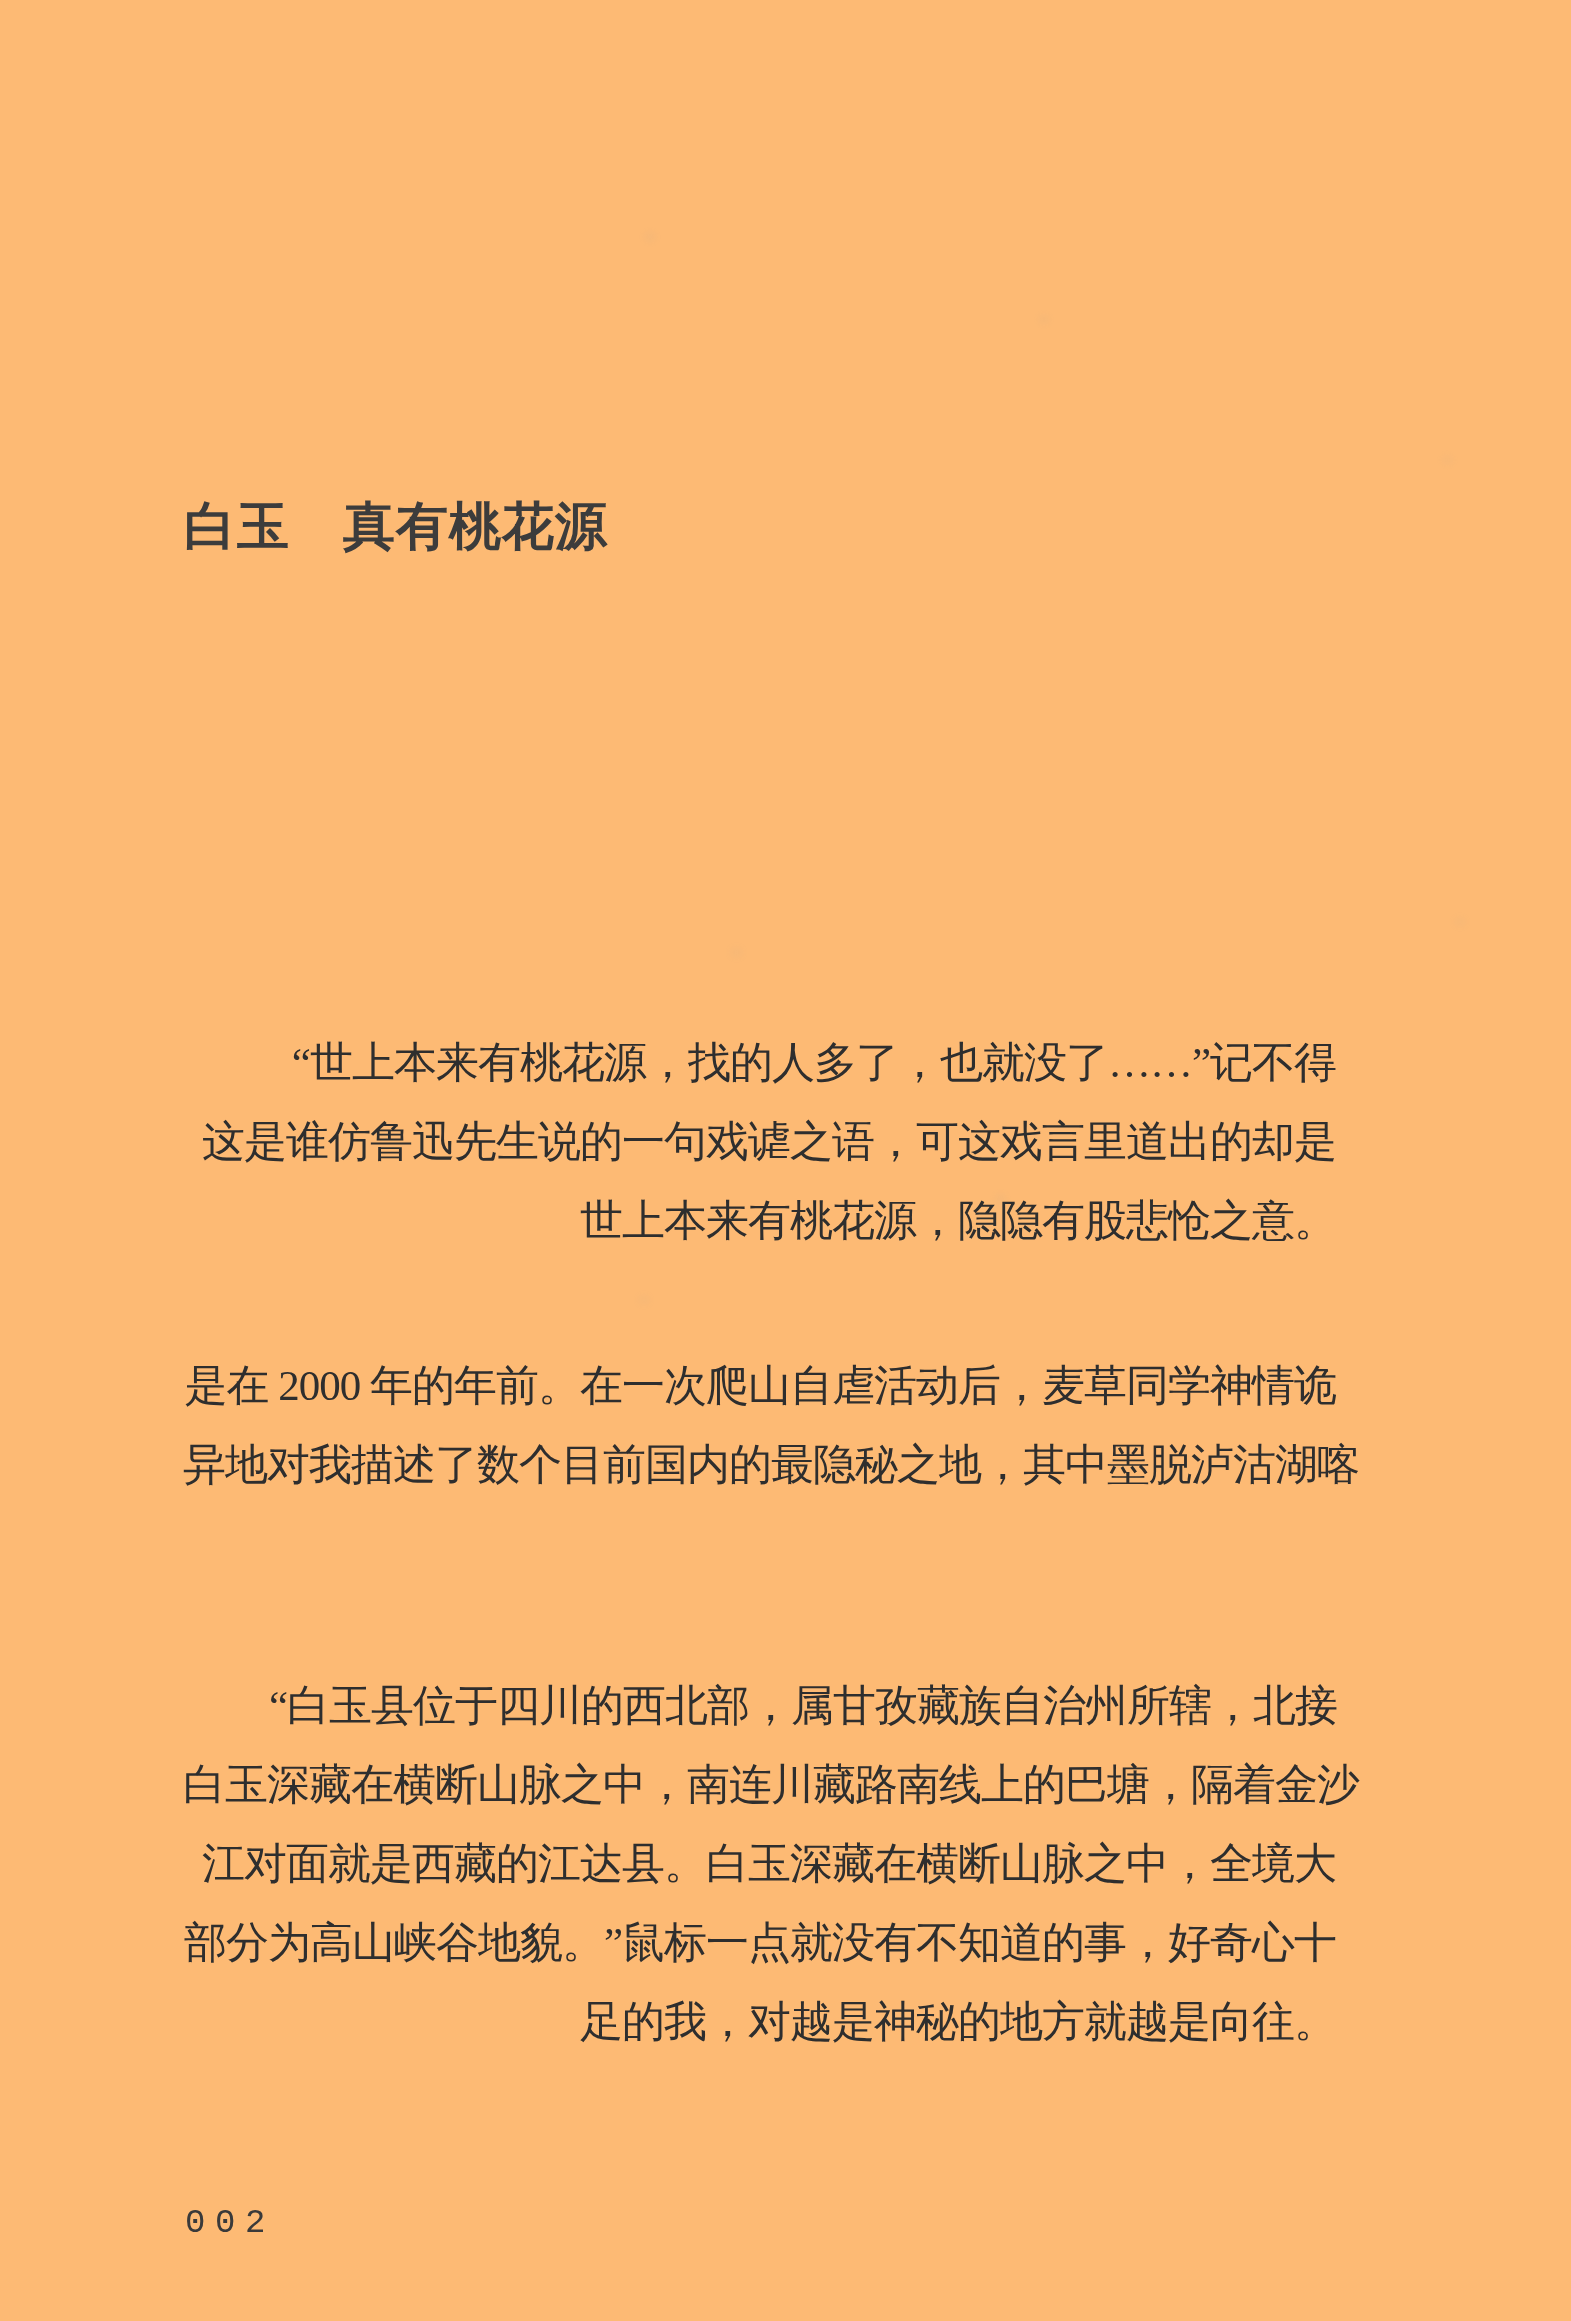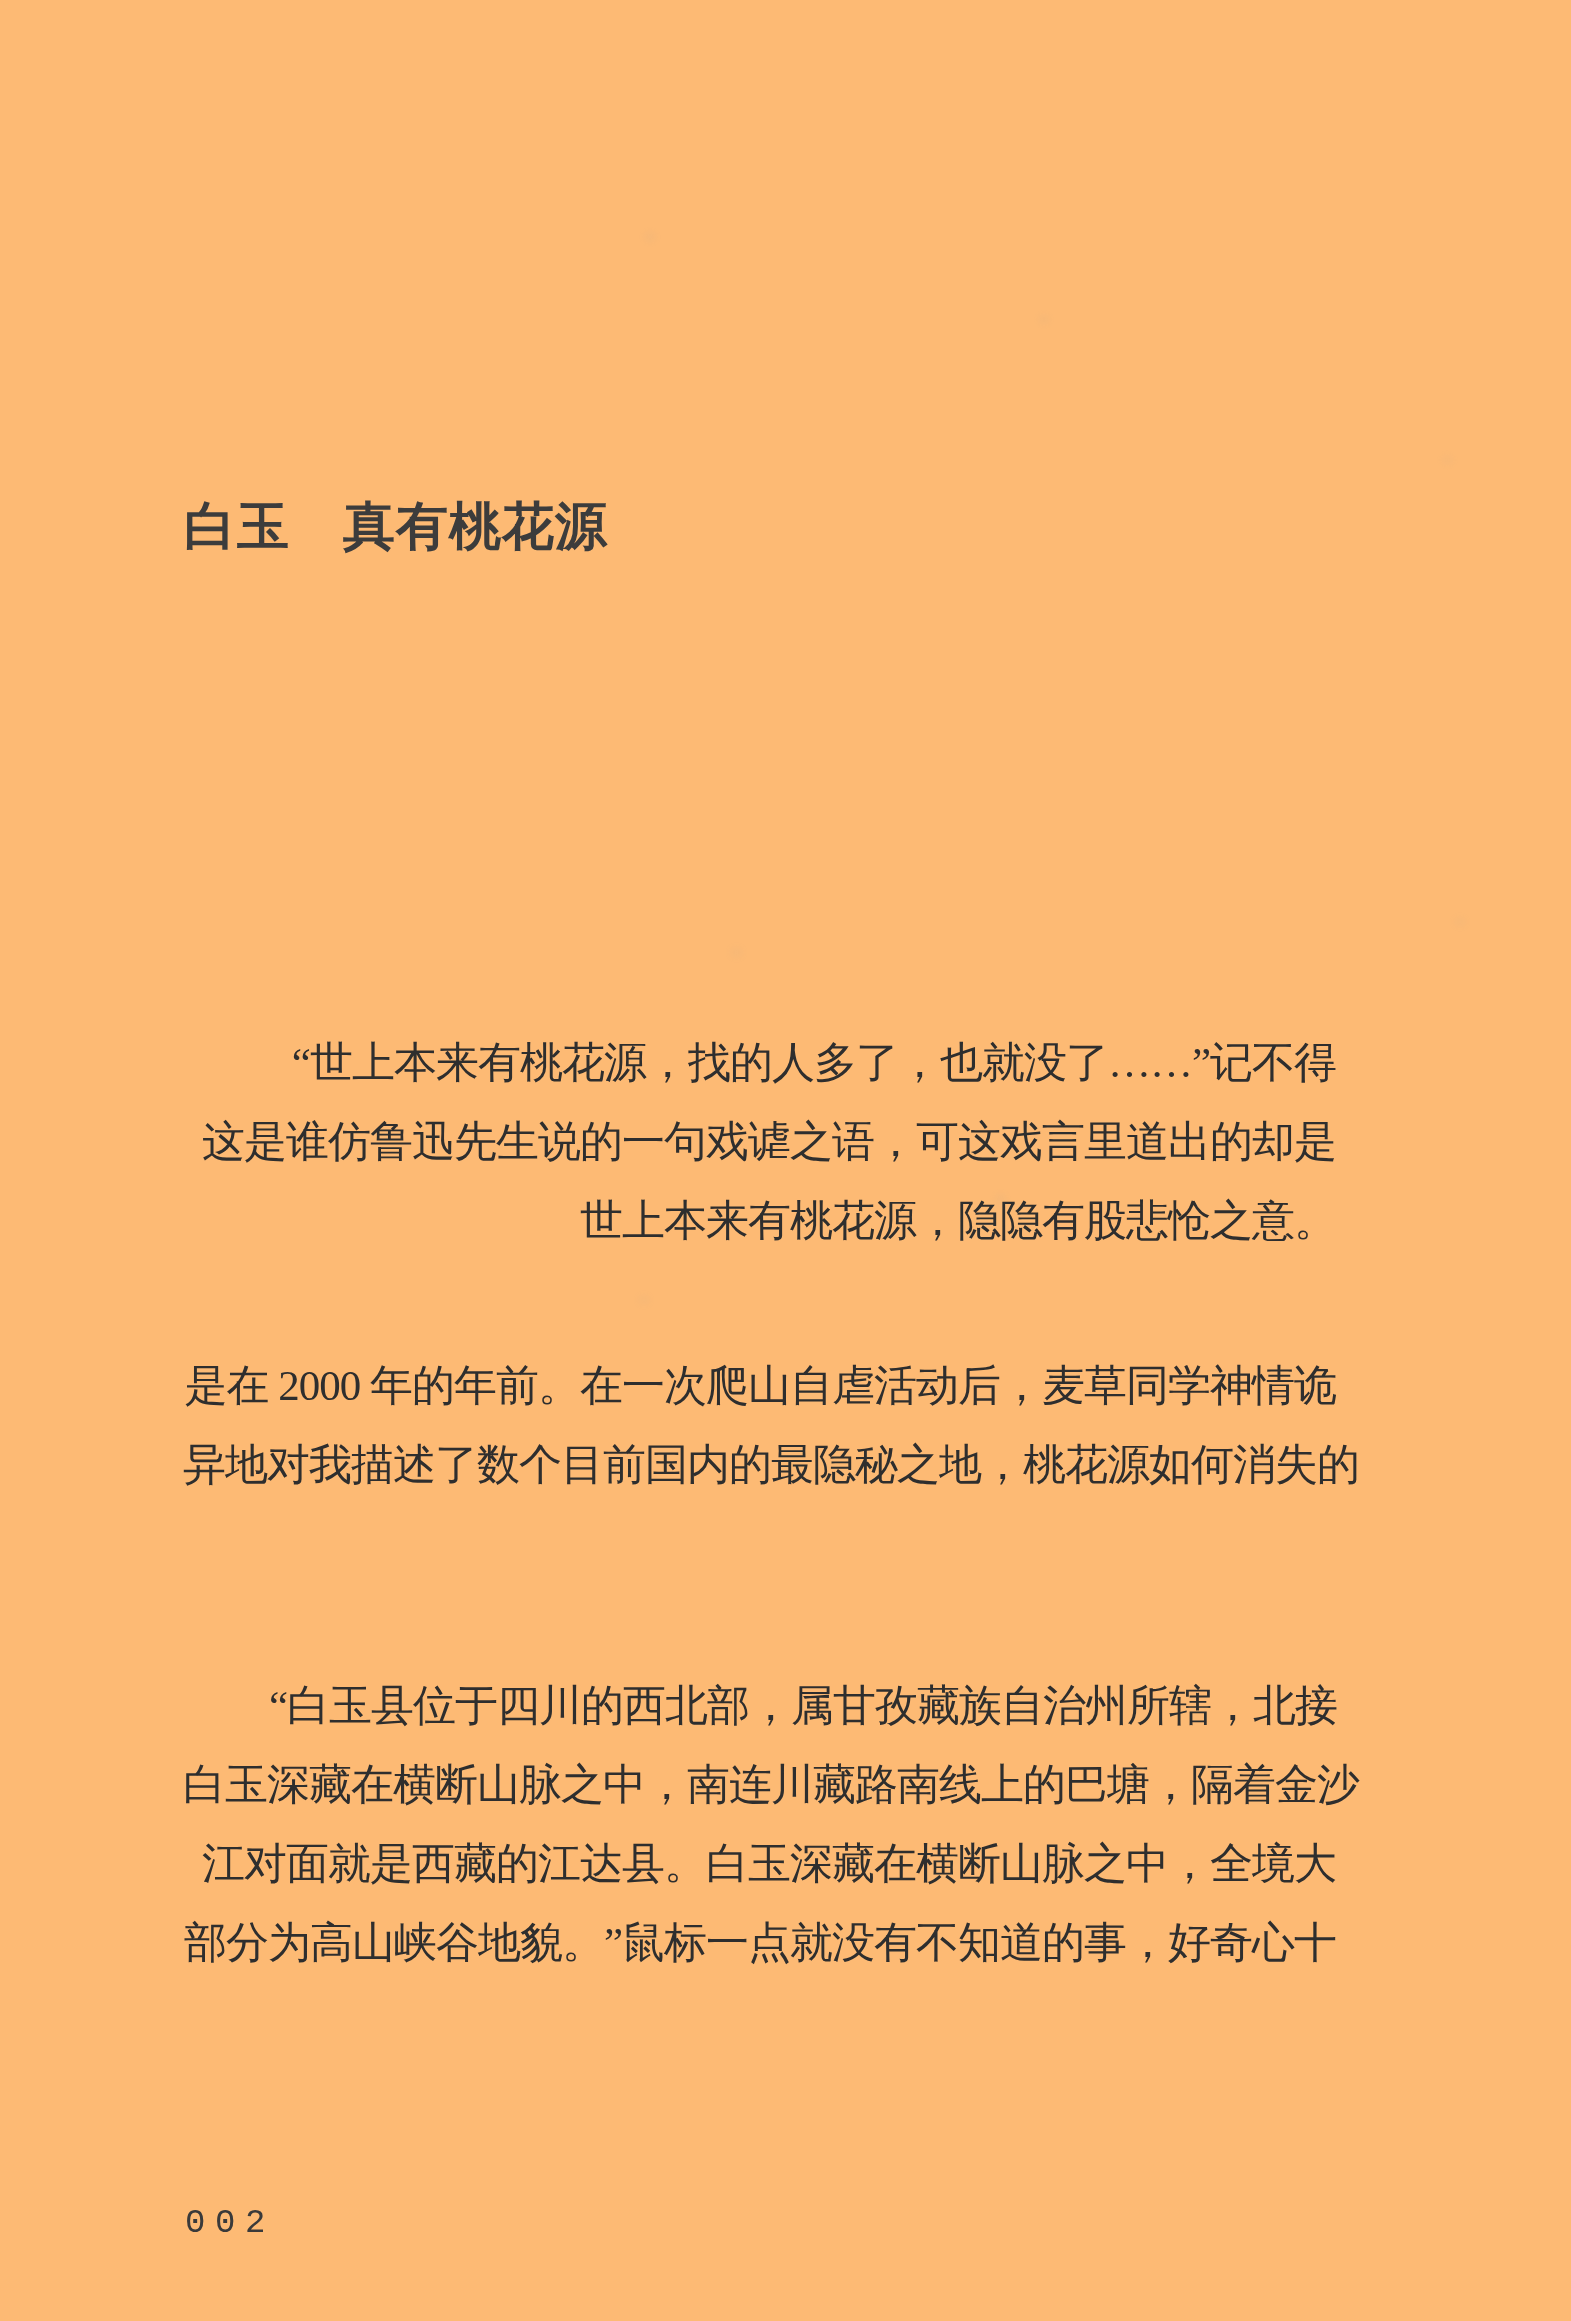--- a/index.html
+++ b/index.html
@@ -70,28 +70,29 @@
   <h1 class="title">白玉　真有桃花源</h1>
 
   <div class="para" id="para-1">
     <div class="line indent">“世上本来有桃花源，找的人多了，也就没了……”记不得</div>
     <div class="line">这是谁仿鲁迅先生说的一句戏谑之语，可这戏言里道出的却是</div>
     <div class="line">世上本来有桃花源，隐隐有股悲怆之意。</div>
   </div>
 
   <div class="para" id="para-2">
     <div class="line">是在 2000 年的年前。在一次爬山自虐活动后，麦草同学神情诡</div>
-    <div class="line">异地对我描述了数个目前国内的最隐秘之地，桃花源如何消失的</div>
+    <div class="line">异地对我描述了数个目前国内的最隐秘之地，其中墨脱泸沽湖喀</div>
   </div>
 
   <div class="para" id="para-3">
     <div class="line indent">“白玉县位于四川的西北部，属甘孜藏族自治州所辖，北接</div>
     <div class="line">白玉深藏在横断山脉之中，南连川藏路南线上的巴塘，隔着金沙</div>
     <div class="line">江对面就是西藏的江达县。白玉深藏在横断山脉之中，全境大</div>
     <div class="line">部分为高山峡谷地貌。”鼠标一点就没有不知道的事，好奇心十</div>
+    <div class="line">足的我，对越是神秘的地方就越是向往。</div>
   </div>
 
   <div class="page-number">002</div>
 
   <div class="artifact a1"></div>
   <div class="artifact a2"></div>
   <div class="artifact a3"></div>
   <div class="artifact a4"></div>
   <div class="artifact a5"></div>
   <div class="artifact a6"></div>

